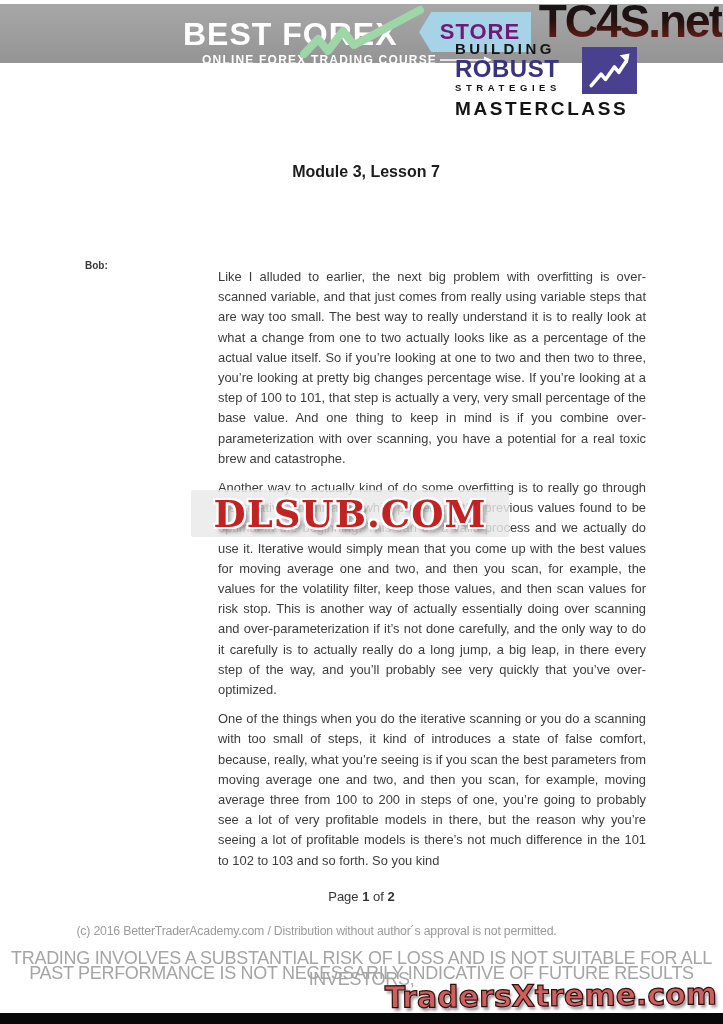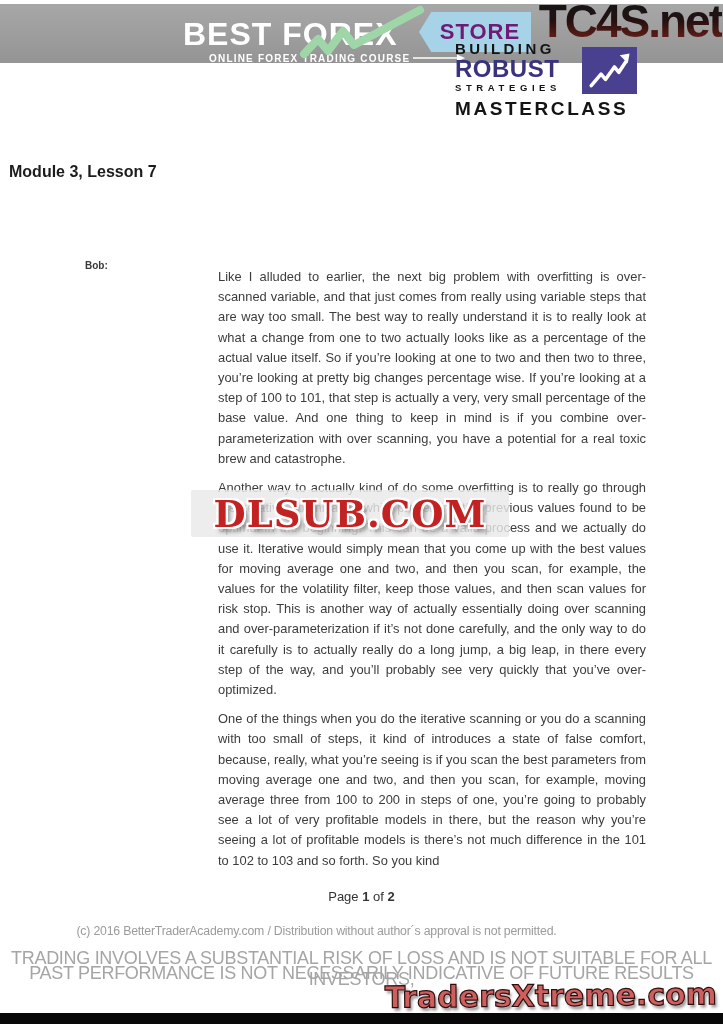--- a/index.html
+++ b/index.html
@@ -23,23 +23,23 @@
   .zig { position: absolute; left: 296px; top: 0px; z-index: 3; }
   .store-box {
     position: absolute; left: 419px; top: 8px; width: 112px; height: 40px;
     background: #a6d3e8;
     clip-path: polygon(0 50%, 11% 0, 100% 0, 100% 100%, 11% 100%);
     display: flex; align-items: center; justify-content: center;
     padding-left: 10px; z-index: 2;
   }
   .store-box span { color: #701a75; font-weight: bold; font-size: 22px; letter-spacing: 1px; }
   .tagline-row {
-    position: absolute; left: 209px; top: 49px;
+    position: absolute; left: 202px; top: 49px;
     display: flex; align-items: center; gap: 3px;
-    color: #ffffff; font-size: 10px; font-weight: bold; letter-spacing: 1.2px;
+    color: #ffffff; font-size: 12px; font-weight: bold; letter-spacing: 1.2px;
     white-space: nowrap;
   }
 
   
   .tc4s {
     position: absolute; top: -6px; right: 1px; z-index: 4;
     font-size: 46px; font-weight: bold; letter-spacing: -2px;
     color: #3a1512; white-space: nowrap;
   }
   @supports (-webkit-background-clip: text) {
@@ -56,21 +56,21 @@
   .brs-robust { font-size: 24px; font-weight: bold; letter-spacing: 0.5px; color: #39327f; line-height: 1.05; }
   .brs-strategies { font-size: 9.5px; font-weight: 600; letter-spacing: 4.6px; color: #141414; line-height: 1.1; margin-top: 2px; }
   .brs-square {
     position: absolute; right: 1px; top: 6px; width: 55px; height: 47px;
     background: #4a4090; display: flex; align-items: center; justify-content: center;
   }
   .brs-masterclass { font-size: 19px; font-weight: bold; letter-spacing: 2.6px; color: #141414; line-height: 1; margin-top: 5px; white-space: nowrap; }
 
   
   .title, .subtitle {
-    position: absolute; left: 0; width: 723px; 
+    position: absolute; left: 0; width: 723px; text-align: center;
     font-weight: bold; color: #1c1c1c; margin: 0; padding-left: 9px;
   }
   .title { top: 163px; font-size: 16px; }
   .subtitle { top: 200px; font-size: 15.5px; }
 
   
   .speaker { position: absolute; left: 85px; top: 260px; font-size: 10px; font-weight: bold; color: #383838; }
   .textcol {
     position: absolute; left: 218px; top: 259px; width: 428px;
     font-size: 12.9px; line-height: 20.2px; color: #3c3c3c;

